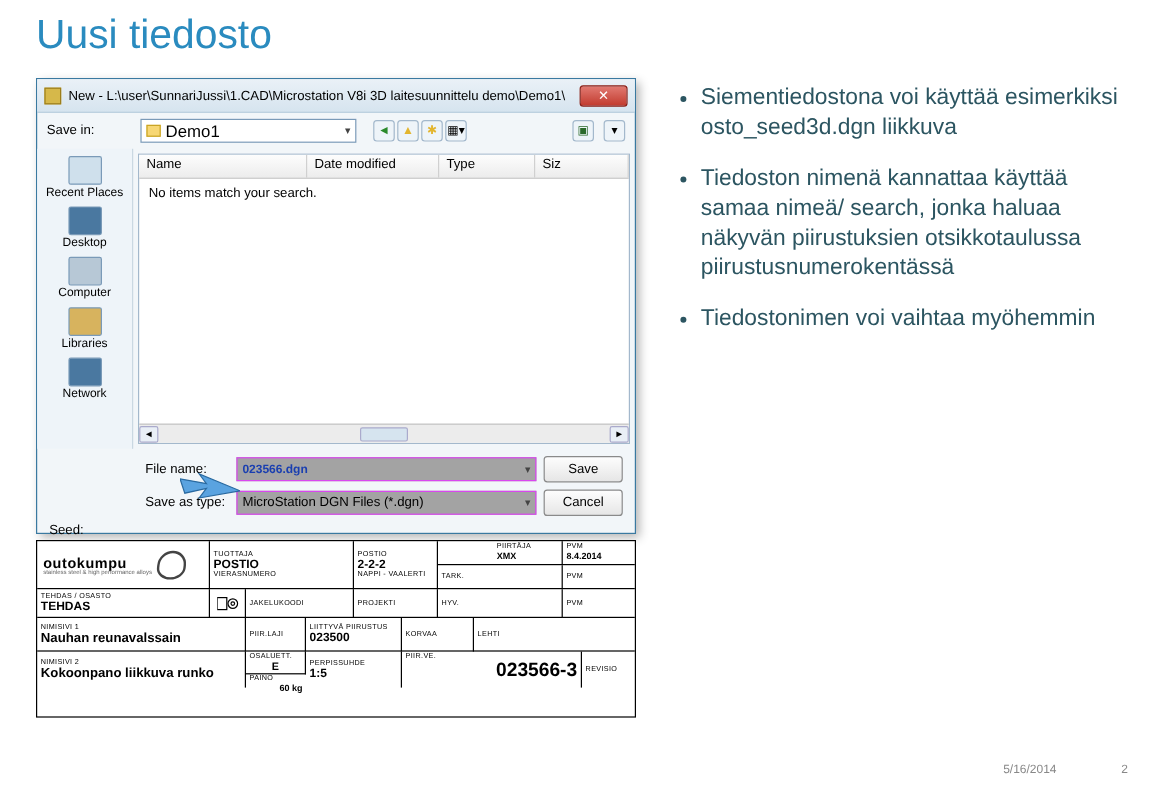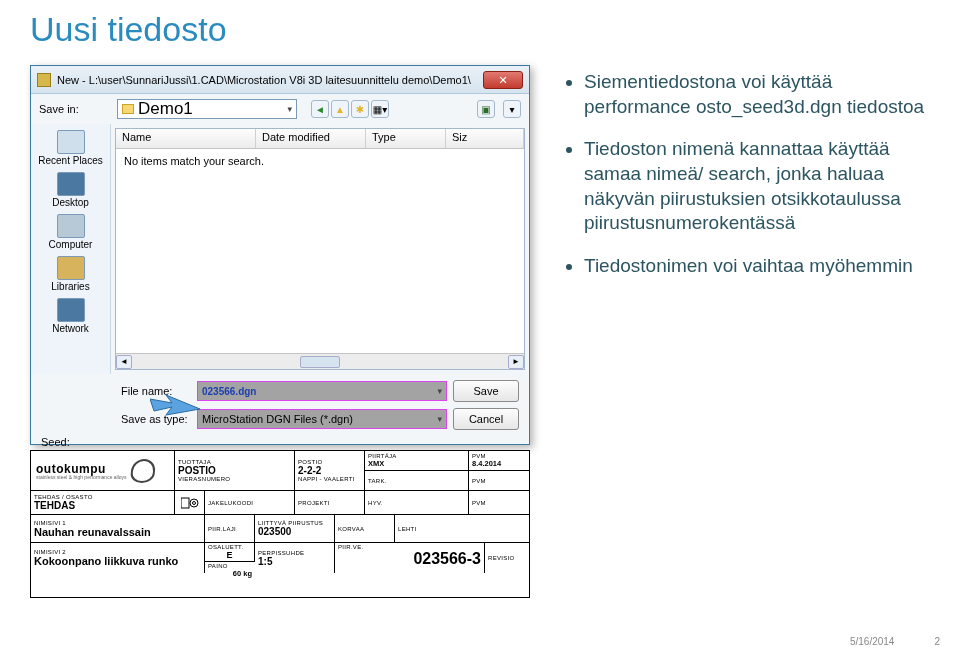--- a/index.html
+++ b/index.html
@@ -25,21 +25,21 @@
   .titlebar .ticon { width: 14px; height: 14px; background: #d6b84a; border: 1px solid #9c7e1c; margin-right: 6px; }
   .titlebar .ttext { flex: 1; font-size: 11px; }
   .titlebar .closebtn {
     width: 40px; height: 18px; background: linear-gradient(#e17a72,#c23b2f);
     border: 1px solid #8a1f16; border-radius: 3px; color: #fff; text-align: center; line-height: 16px;
   }
   .toolbar { height: 30px; display: flex; align-items: center; padding: 4px 8px; gap: 8px; }
   .toolbar label { width: 70px; }
   .toolbar .combo {
     width: 180px; height: 20px; background: #fff; border: 1px solid #7a9ab8; padding: 0 4px;
-    display: flex; align-items: center; justify-content: space-between; font-size: 17px;
+    display: flex; align-items: center; justify-content: space-between; font-size: 14px;
   }
   .toolbar .combo::after { content: "▾"; font-size: 9px; color: #444; }
   .toolbar .tbtns { display: flex; gap: 2px; margin-left: 6px; }
   .tbtn { width: 18px; height: 18px; border: 1px solid #a3b8cc; background: #eef4f9; border-radius: 3px; display:flex; align-items:center; justify-content:center; font-size:10px; }
   .body { display: flex; height: 250px; }
   .places { width: 80px; background: #eef4f9; border-right: 1px solid #cad8e2; display:flex; flex-direction:column; align-items:center; gap:6px; padding:6px 0; font-size:10px; text-align:center; }
   .place { display:flex; flex-direction:column; align-items:center; gap:1px; width: 100%; cursor:pointer; }
   .place .pic { width: 28px; height: 24px; border: 1px solid #7a9ab8; background: #cfe0ec; border-radius:2px; }
   .list { flex:1; background:#fff; border:1px solid #a3b8cc; margin:4px; position:relative; }
   .listhdr { display:flex; height:20px; border-bottom:1px solid #c4c4c4; font-size:11px; background:linear-gradient(#fdfdfd,#ececec); }
@@ -81,21 +81,21 @@
 
   
   .bullets {
     position:absolute; left:562px; top:70px; width:380px;
     font-family: "Segoe UI", Arial, sans-serif; font-size:19px; color:#2c5561; line-height:1.3;
   }
   .bullets ul { margin:0 0 18px 0; padding-left:22px; }
   .bullets li { margin-bottom:4px; }
 
   .footer {
-    position:absolute; right:20px; bottom:8px; font-size:10px; color:#888; display:flex; gap:40px;
+    position:absolute; right:20px; bottom:8px; font-size:10px; color:#888; display:flex; gap:54px;
   }
 </style>
 </head>
 <body>
 
 <div class="title">Uusi tiedosto</div>
 
 <div class="dialog">
   <div class="titlebar">
     <div class="ticon"></div>
@@ -203,21 +203,21 @@
       <span class="lbl">TUOTTAJA</span>
       <span class="val">POSTIO</span>
       <span class="lbl">VIERASNUMERO</span>
     </div>
     <div class="tbcell" style="width:70px;">
       <span class="lbl">POSTIO</span>
       <span class="val">2-2-2</span>
       <span class="lbl">NAPPI - VAALERTI</span>
     </div>
     <div style="flex:1;display:flex;flex-direction:column;border-bottom:1px solid #000;">
-      <div style="display:flex;flex:1;">
+      <div style="display:flex;flex:1;margin-left:46px;">
         <div class="tbcell" style="flex:1;border-bottom:none;">
           <span class="lbl">PIIRTÄJA</span>
           <span class="valsm">XMX</span>
         </div>
         <div class="tbcell" style="width:60px;border-right:none;border-bottom:none;">
           <span class="lbl">PVM</span>
           <span class="valsm">8.4.2014</span>
         </div>
       </div>
       <div style="display:flex;flex:1;border-top:1px solid #000;">
@@ -301,21 +301,21 @@
       <span class="val" style="font-size:16px;text-align:right;">023566-3</span>
     </div>
     <div class="tbcell" style="width:44px;border-bottom:none;">
         <span class="lbl">REVISIO</span>
       </div>
   </div>
 </div>
 
 <div class="bullets">
   <ul>
-      <li>Siementiedostona voi käyttää performance osto_seed3d.dgn tiedostoa</li>
+      <li>Siementiedostona voi käyttää esimerkiksi osto_seed3d.dgn liikkuva</li>
     </ul>
   <ul>
       <li>Tiedoston nimenä kannattaa käyttää samaa nimeä/ search, jonka haluaa näkyvän piirustuksien otsikkotaulussa piirustusnumerokentässä</li>
     </ul>
   <ul>
       <li>Tiedostonimen voi vaihtaa myöhemmin</li>
     </ul>
 </div>
 
 <div class="footer">

